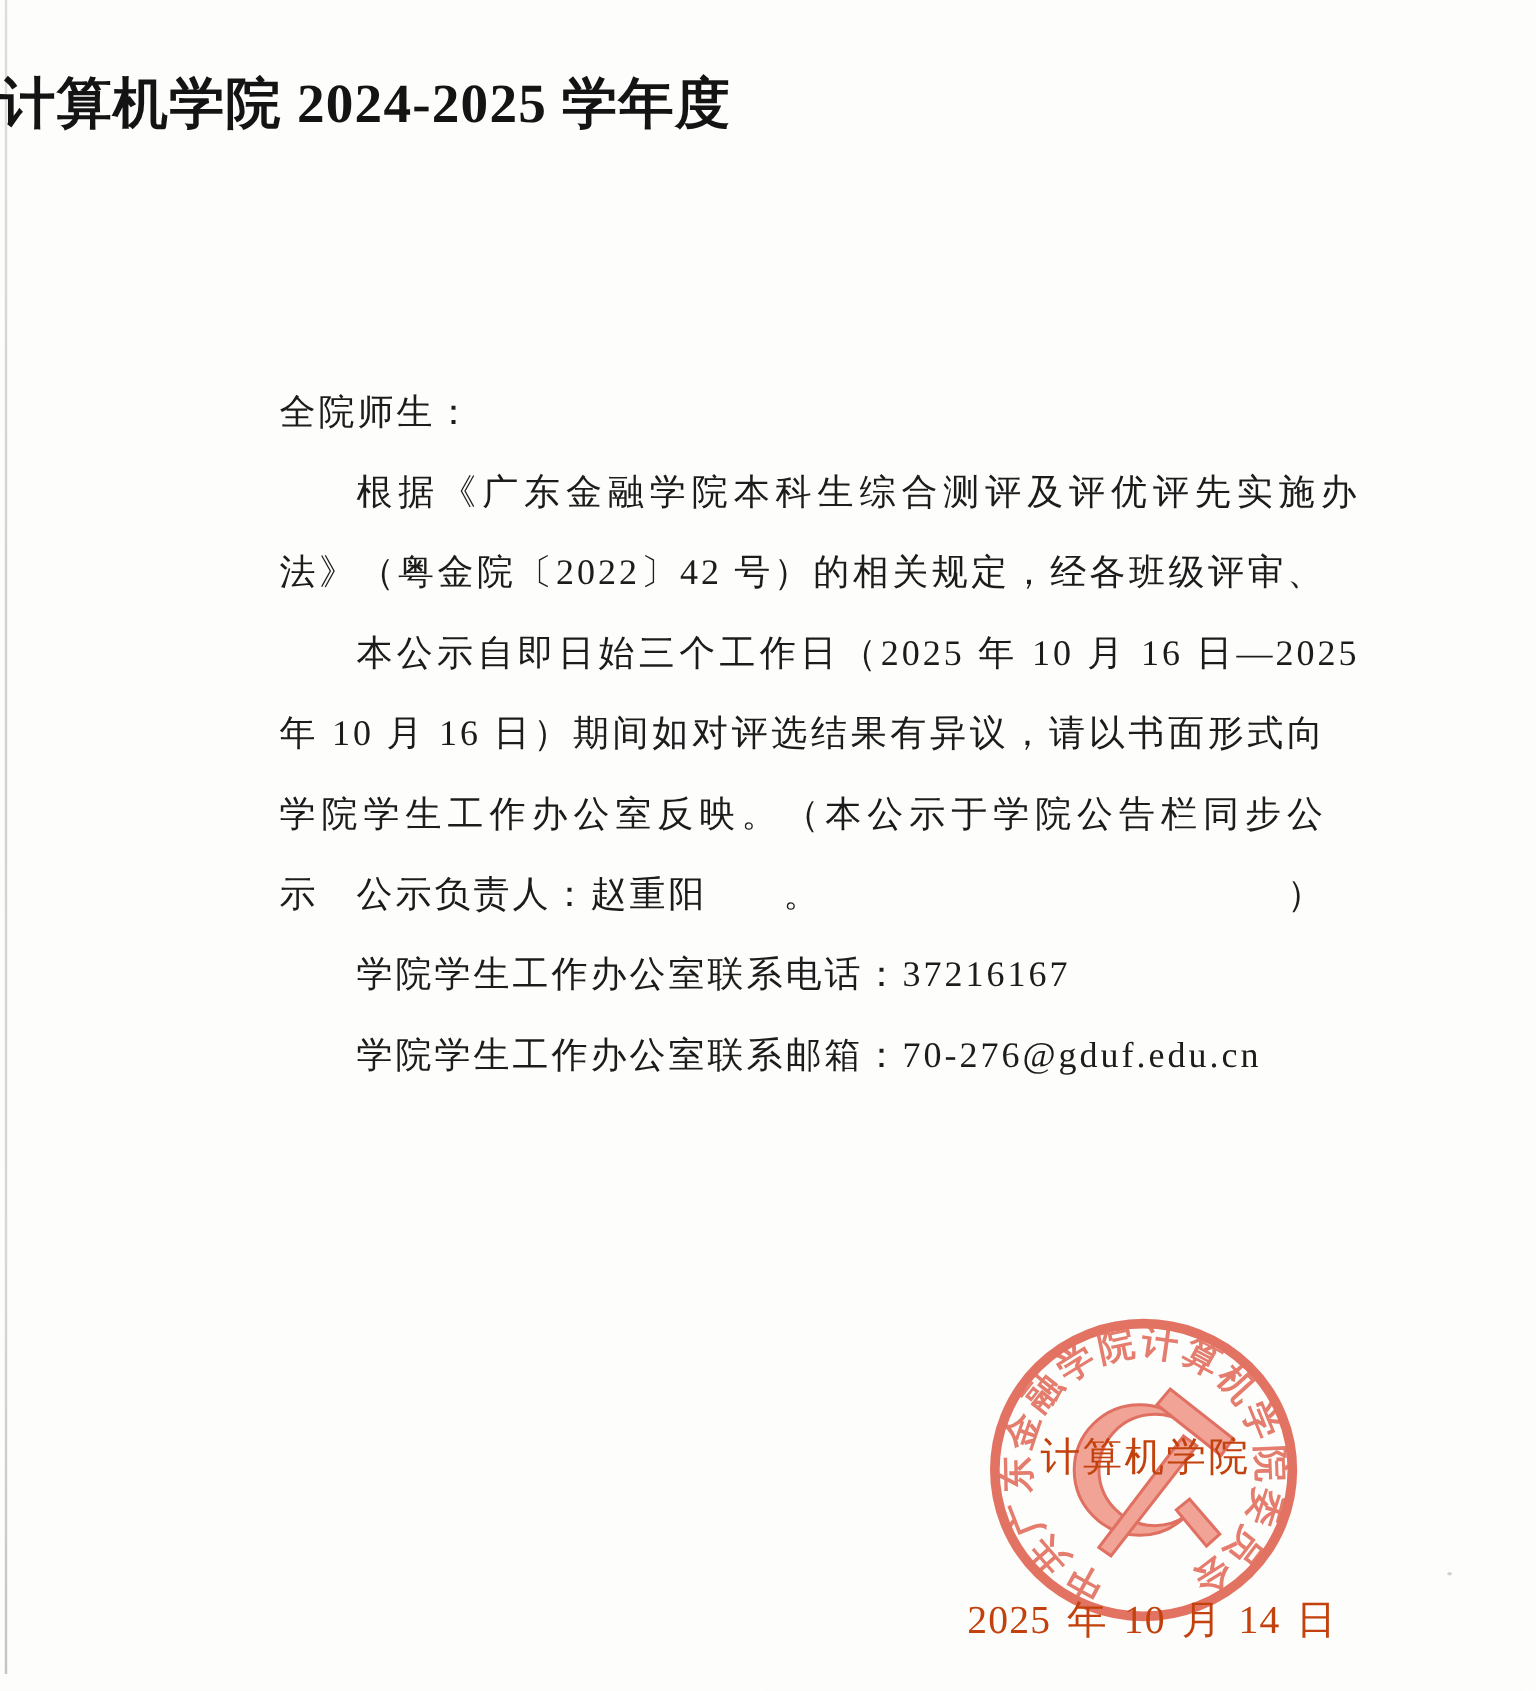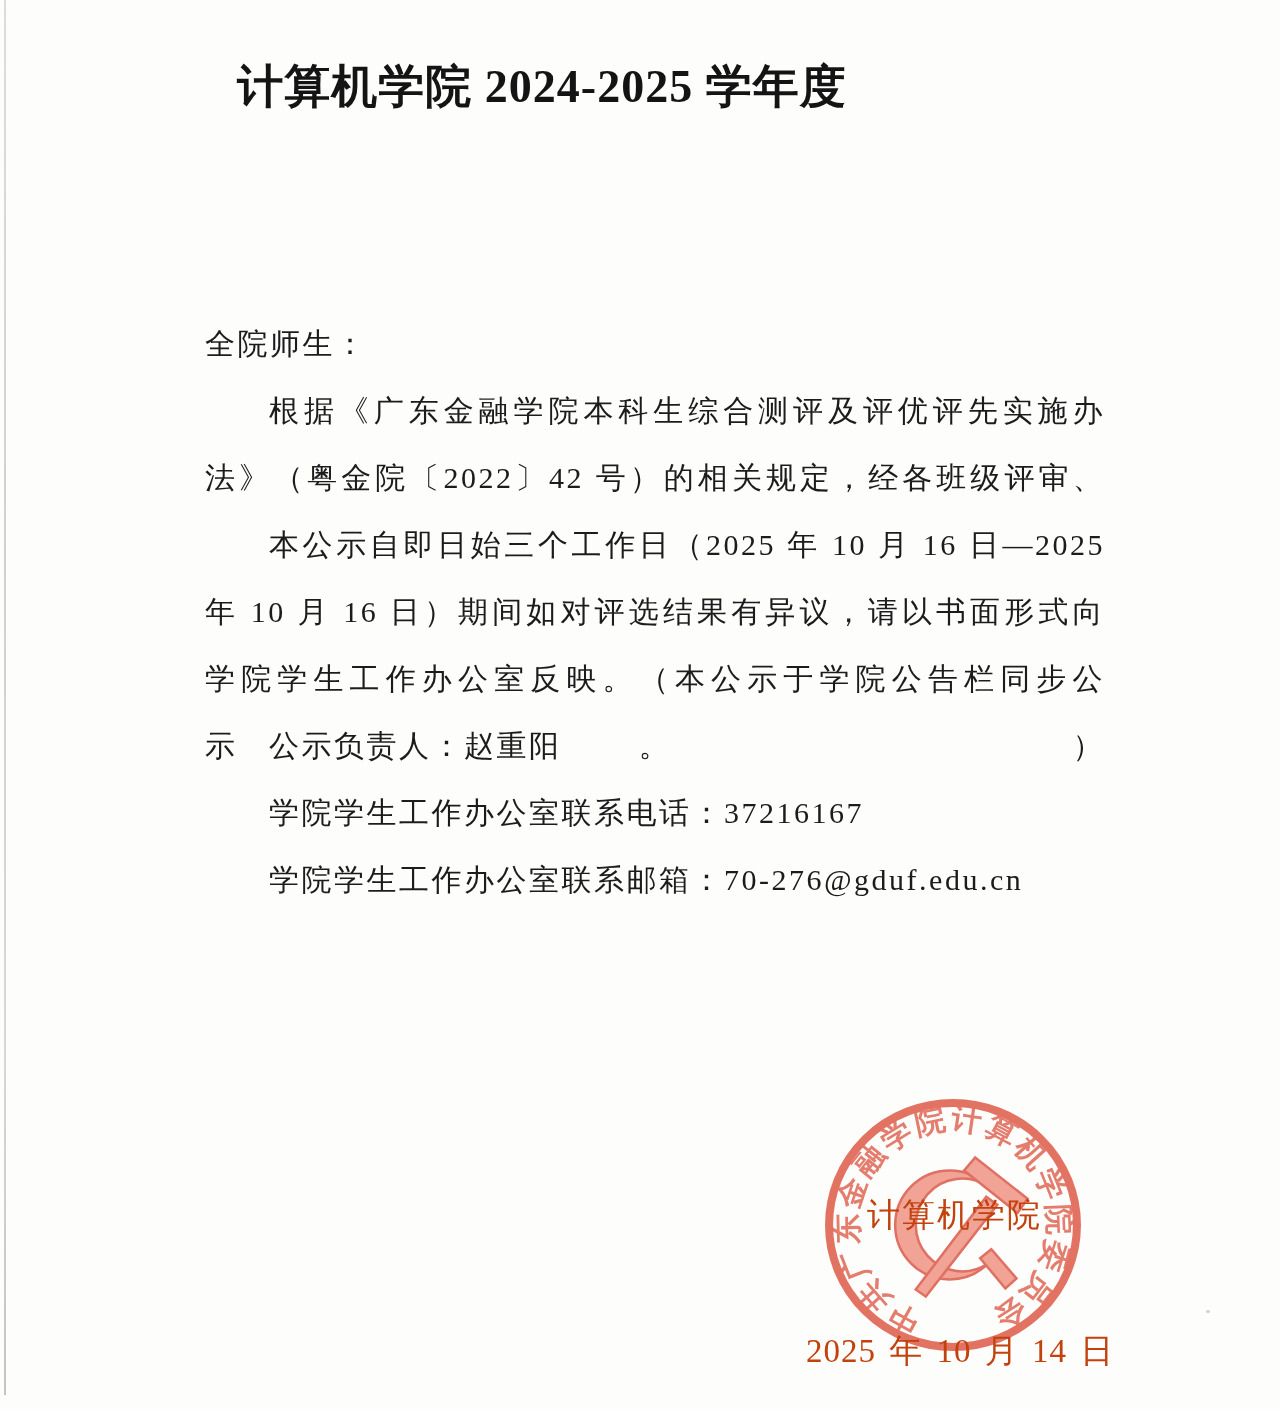--- a/index.html
+++ b/index.html
@@ -12,32 +12,33 @@
     position:relative;width:1280px;height:1409px;
     background:#fdfdfc;overflow:hidden;color:#1e1e1e;
   }
   .scan-edge{
     position:absolute;left:4px;top:0;width:2px;height:1395px;
     background:linear-gradient(180deg,#cfd3cf 0%,#bfc4c0 40%,#c8ccc8 75%,#aeb3af 100%);
     opacity:.75;
   }
   .speck{position:absolute;background:#9aa09d;border-radius:50%;opacity:.45;}
   .title{
-    position:absolute;left:0;width:1084px;text-align:center;
+    position:absolute;left:0;width:1084px;text-align:left;
     font-weight:bold;color:#141414;font-size:46px;line-height:1;
     letter-spacing:1px;white-space:nowrap;
   }
   .title1{top:64px;}
   .title2{top:160px;}
   .body{
     position:absolute;left:205px;top:310px;width:900px;color:#1c1c1c;
   }
   .line{
     font-size:30px;height:67px;line-height:67px;
     letter-spacing:2.5px;
+    margin-left:28px;
   }
   .indent{padding-left:64px;width:836px;}
   .j{text-align:justify;text-align-last:justify;}
   .seal{
     position:absolute;left:822px;top:1096px;width:262px;height:258px;
     opacity:.9;z-index:1;
   }
   .seal text{
     font-family:"Liberation Serif","DejaVu Serif",serif;
     font-weight:600;

